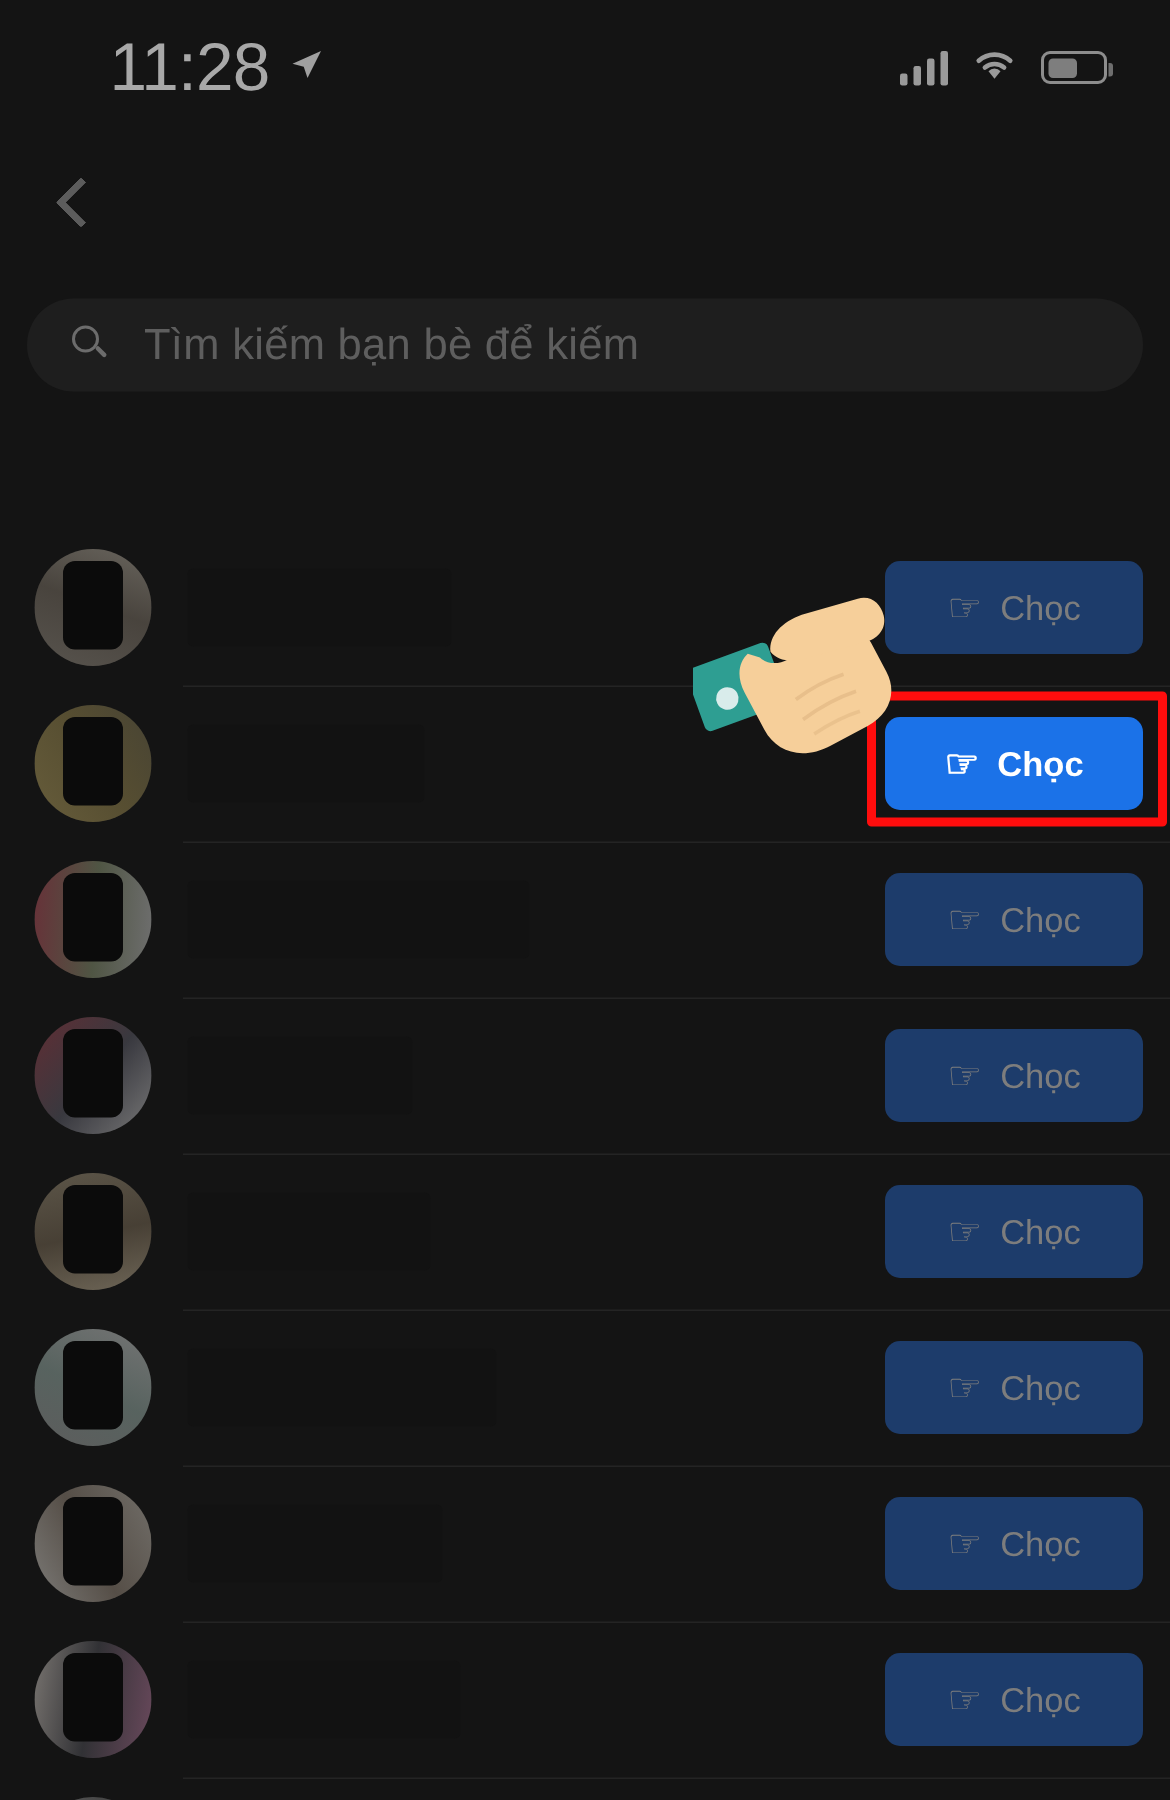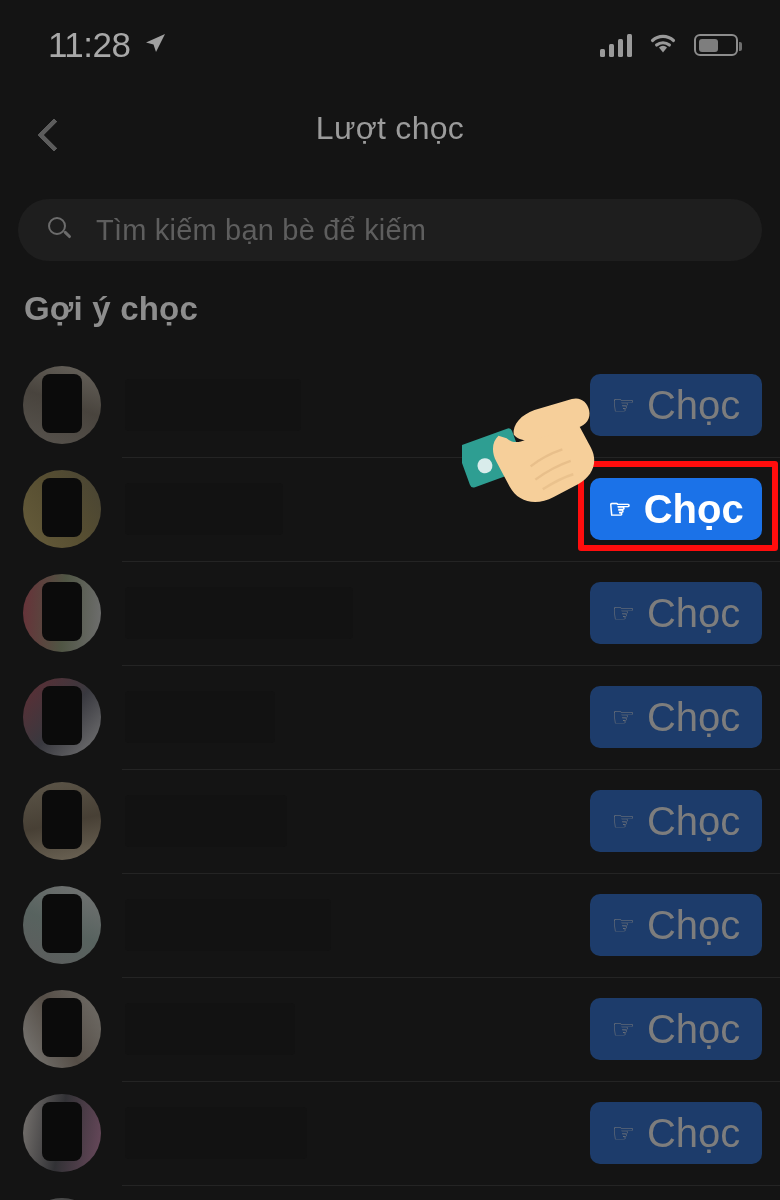--- a/index.html
+++ b/index.html
@@ -29,23 +29,24 @@
     padding: 0 42px 0 48px;
     box-sizing: border-box;
   }
   .status-left {
     display: flex;
     align-items: center;
     gap: 12px;
   }
   .status-time {
     color: #a8a8a8;
-    font-size: 35px;
+    font-size: 45px;
     font-weight: 500;
     letter-spacing: -0.5px;
+    margin-left: 25px;
   }
   .loc-arrow { display: block; }
   .status-right {
     display: flex;
     align-items: center;
     gap: 16px;
   }
   .signal-bars {
     display: flex;
     align-items: flex-end;
@@ -248,21 +249,21 @@
     border: none;
     padding: 0;
     font-family: inherit;
   }
   .poke-btn .hand {
     font-size: 26px;
     color: #7d7d7d;
     line-height: 1;
   }
   .poke-btn .lbl {
-    font-size: 40px;
+    font-size: 23px;
     color: #7d7d7d;
     font-weight: 400;
   }
   .row.is-highlighted .poke-btn {
     background: #1b72e8;
   }
   .row.is-highlighted .poke-btn .hand,
   .row.is-highlighted .poke-btn .lbl {
     color: #ffffff;
     font-weight: 700;
@@ -324,32 +325,30 @@
       <span class="battery">
         <span class="fill" style="width: 48%;"></span>
       </span>
     </div>
   </div>
 
   <div class="navbar">
     <div class="back-btn">
       <span class="chev"></span>
     </div>
-    <div class="nav-title">Lượt chọc</div>
   </div>
 
   <div class="search">
     <span class="search-icon">
       <span class="ring"></span>
         <span class="handle"></span>
     </span>
     <span class="search-placeholder">Tìm kiếm bạn bè để kiếm</span>
   </div>
 
-  <div class="section-title">Gợi ý chọc</div>
 
   <div class="list" id="list">
       <div class="row">
         <div class="avatar">
           <div class="photo" style="background: linear-gradient(20deg, rgb(143, 134, 121) 0%, rgb(110, 99, 85) 52%, rgb(181, 172, 156) 100%);"></div>
           <div class="redact"></div>
         </div>
         <div class="name-redact" style="width: 176px;"></div>
         <div class="spacer"></div>
         <button class="poke-btn" style="background: rgb(29, 60, 107);">

